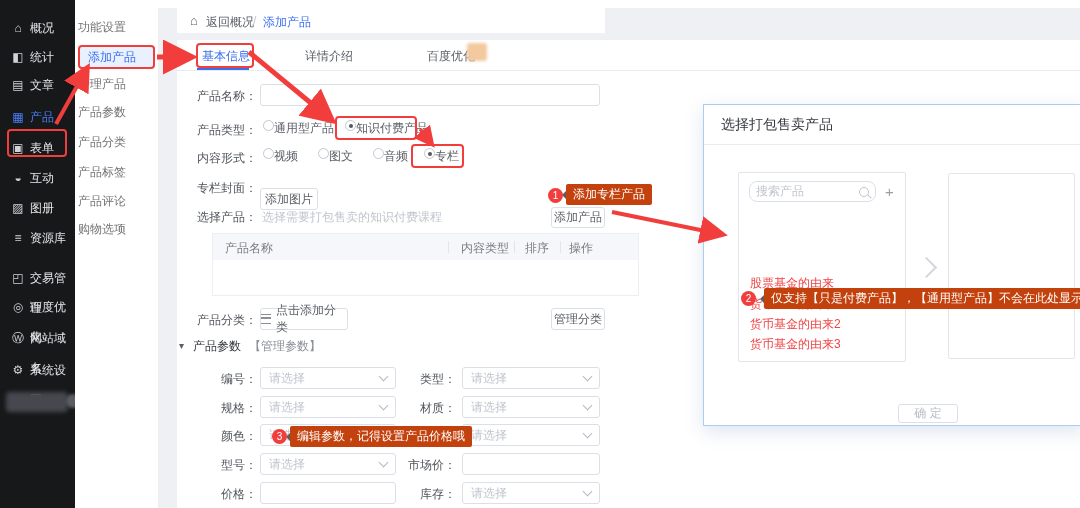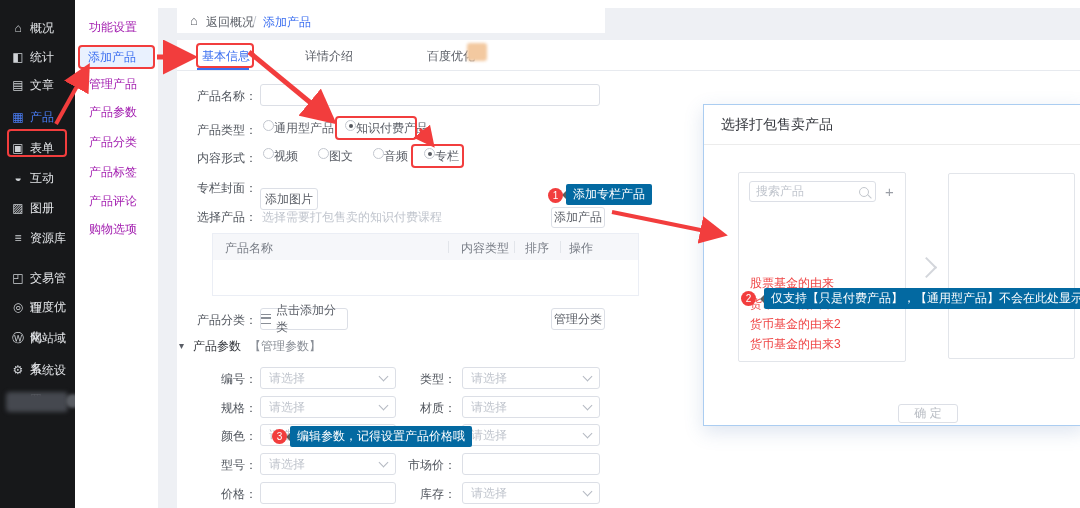--- a/index.html
+++ b/index.html
@@ -8,22 +8,22 @@
   .abs{position:absolute}
   
   .sidebar{left:0;top:0;width:75px;height:508px;background:#17181a;z-index:2}
   .side-item{position:absolute;left:0;width:75px;height:30px;line-height:30px;color:#e3e5e8;font-size:12px;cursor:pointer}
   .side-item .si-ico{position:absolute;left:11px;width:14px;text-align:center;font-size:12px;color:#cfd2d6}
   .side-item .si-lab{position:absolute;left:30px}
   .side-item.active,.side-item.active .si-ico{color:#4a7df5}
   .blurb{background:#45484f;filter:blur(2px);border-radius:4px}
   
   .submenu{left:75px;top:0;width:83px;height:508px;background:#ffffff;z-index:2}
-  .sub-item{position:absolute;left:0;width:83px;height:22px;line-height:22px;padding-left:14px;box-sizing:border-box;
-            font-size:12px;color:#a21caf;cursor:pointer}
+  .sub-item{position:absolute;left:0;width:83px;height:22px;line-height:22px;padding-left:3px;box-sizing:border-box;
+            font-size:12px;color:#737373;cursor:pointer}
   .sub-item.active{left:4px;width:74px;padding-left:9px;background:#e9f1fe;color:#3a6ef0;border-radius:2px}
   
   .topstrip{left:158px;top:0;width:922px;height:8px;background:#ffffff}
   .crumbbar{left:177px;top:8px;width:428px;height:25px;background:#ffffff;z-index:3}
   .maincard{left:177px;top:40px;width:903px;height:468px;background:#ffffff;z-index:3}
   .crumb-t{font-size:12px;color:#5a5e66}
   .link{color:#3a6ef0;cursor:pointer}
   
   .tab{position:absolute;top:8px;font-size:12px;color:#5a5e66;cursor:pointer}
   .tab.active{color:#3a6ef0}
@@ -55,21 +55,21 @@
          box-shadow:0 6px 18px rgba(70,110,170,.18);z-index:20}
   .panel{position:absolute;border:1px solid #e2e5ea;background:#fff;border-radius:2px;box-sizing:border-box}
   .mitem{position:absolute;left:11px;font-size:12px;color:#ef4444;cursor:pointer;white-space:nowrap}
   .mag{position:relative;width:8px;height:8px;border:1.2px solid #c3c7cd;border-radius:50%}
   .mag::after{content:'';position:absolute;right:-4px;bottom:-2px;width:5px;height:1.4px;background:#c3c7cd;transform:rotate(45deg)}
   .chev{width:13px;height:13px;border-top:2px solid #d3d6db;border-right:2px solid #d3d6db;transform:rotate(45deg)}
   
   .rbox{position:absolute;border:2px solid #f23d3d;border-radius:4px;z-index:36;pointer-events:none;box-sizing:border-box}
   .stepc{position:absolute;width:15px;height:15px;border-radius:50%;background:#f23d3d;color:#fff;font-size:10px;
          line-height:15px;text-align:center;z-index:41}
-  .tip{position:absolute;background:#0369a1;color:#fff;font-size:12px;line-height:21px;height:21px;padding:0 7px;
+  .tip{position:absolute;background:#c2410c;color:#fff;font-size:12px;line-height:21px;height:21px;padding:0 7px;
        border-radius:2px;white-space:nowrap;z-index:40}
   .tip::before{content:'';position:absolute;left:-4px;top:7px;border:4px solid transparent;border-right:4px solid #5d5d5d;border-left:0}
 </style>
 </head>
 <body>
 
 <div id="app">
 
   <div class="abs topstrip"></div>
 
@@ -261,21 +261,21 @@
         <span class="ph">请选择</span>
         <span class="caret"></span>
       </div>
   </div>
 
   <div class="abs modal">
     <div class="abs" style="left:17px;top:11px;font-size:14px;color:#33363c">选择打包售卖产品</div>
     <div class="abs" style="left:0;top:39px;width:100%;height:1px;background:#ececec"></div>
 
     <div class="panel" style="left:34px;top:67px;width:168px;height:190px">
-      <div class="abs" style="left:10px;top:8px;width:127px;height:21px;border:1px solid #dcdfe6;border-radius:3px;display:flex;align-items:center;padding:0 6px;box-sizing:border-box">
+      <div class="abs" style="left:10px;top:8px;width:127px;height:21px;border:1px solid #dcdfe6;border-radius:8px;display:flex;align-items:center;padding:0 6px;box-sizing:border-box">
         <span style="font-size:12px;color:#c0c5cd;flex:1">搜索产品</span>
         <span class="mag"></span>
       </div>
       <span class="abs" style="left:146px;top:10px;font-size:15px;color:#9a9ea6">+</span>
       <div class="mitem" style="top:102px">股票基金的由来</div>
       <div class="mitem" style="top:123px">货币基金的由来</div>
       <div class="mitem" style="top:143px">货币基金的由来2</div>
       <div class="mitem" style="top:163px">货币基金的由来3</div>
     </div>
 

